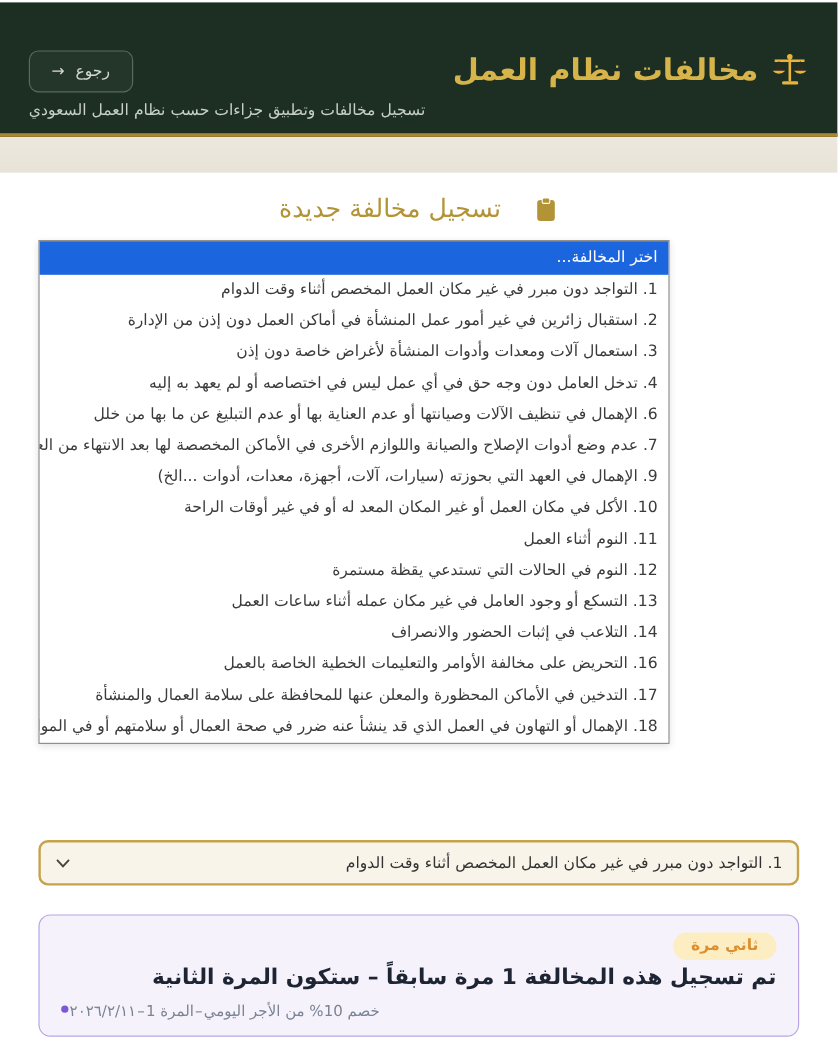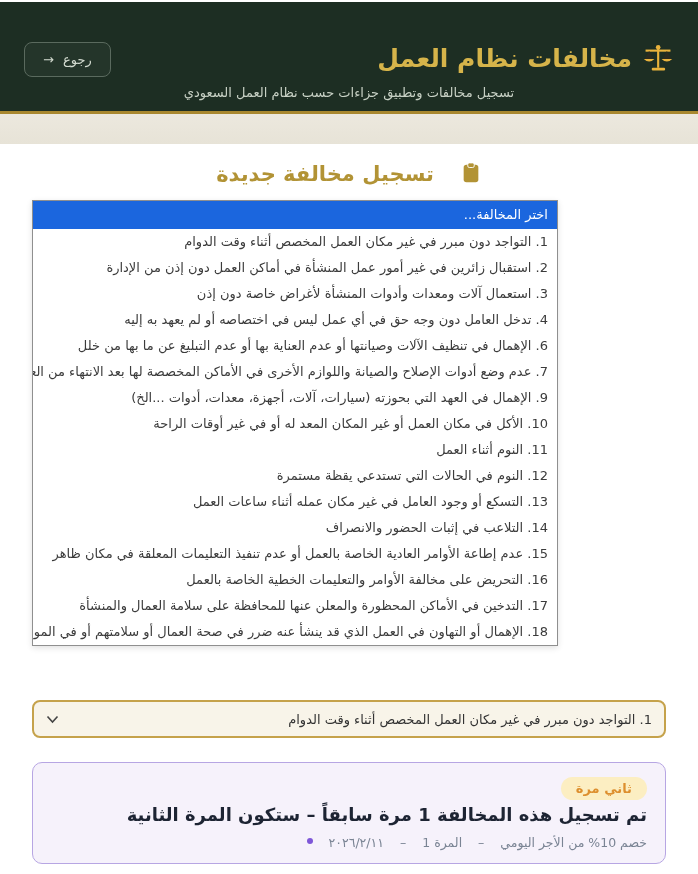--- a/index.html
+++ b/index.html
@@ -21,21 +21,21 @@
     padding-top: 24px;
   }
   .app-title {
     color: var(--gold);
     font-size: 25px; font-weight: bold;
   }
   .subtitle {
     margin-top: 11px;
     color: var(--header_sub);
     font-size: 13px;
-    text-align: center;
+    text-align: left;
   }
   .back-btn {
     position: absolute; left: 24px; top: 40px;
     display: flex; align-items: center; gap: 9px;
     direction: ltr;
     background: rgba(255,255,255,0.035);
     border: 1px solid var(--back_border);
     border-radius: 8px;
     color: var(--back_text);
     font-size: 13px;
@@ -47,24 +47,24 @@
   .band {
     height: 30px;
     background: linear-gradient(180deg, #ece8de 0%, #e7e3d7 100%);
   }
 
   
   .main { position: relative; background: #ffffff; height: 727px; }
 
   .form-heading {
     position: absolute; top: 18px; left: 0; right: 0;
-    display: flex; justify-content: center; align-items: flex-start; gap: 26px;
+    display: flex; justify-content: center; align-items: flex-end; gap: 26px;
     direction: rtl;
     color: var(--heading_gold);
-    font-size: 21px; font-weight: bold;
+    font-size: 21px; font-weight: normal;
   }
 
   
   .popup {
     position: absolute; left: 32px; top: 56px; width: 526px;
     background: #ffffff;
     border: 1px solid var(--popup_border);
     box-shadow: 0 2px 6px rgba(0,0,0,0.12);
     z-index: 5;
   }
@@ -119,21 +119,21 @@
     border-radius: 999px;
   }
   .message {
     margin-top: 4px;
     font-size: 18px; font-weight: bold;
     color: var(--message_text);
     text-align: right;
   }
   .history-line {
     direction: ltr;
-    display: flex; justify-content: flex-end; align-items: center; gap: 16px;
+    display: flex; align-items: center; gap: 1px;
     margin-top: 10px;
     font-size: 12.5px;
     color: var(--history_text);
   }
   .history-line .dot {
     width: 6px; height: 6px; border-radius: 50%;
     background: var(--dot);
     align-self: flex-start; margin-top: 3px;
   }
 </style>
@@ -187,21 +187,20 @@
       <div class="popup-row">3. استعمال آلات ومعدات وأدوات المنشأة لأغراض خاصة دون إذن</div>
       <div class="popup-row">4. تدخل العامل دون وجه حق في أي عمل ليس في اختصاصه أو لم يعهد به إليه</div>
       <div class="popup-row">6. الإهمال في تنظيف الآلات وصيانتها أو عدم العناية بها أو عدم التبليغ عن ما بها من خلل</div>
       <div class="popup-row">7. عدم وضع أدوات الإصلاح والصيانة واللوازم الأخرى في الأماكن المخصصة لها بعد الانتهاء من العمل</div>
       <div class="popup-row">9. الإهمال في العهد التي بحوزته (سيارات، آلات، أجهزة، معدات، أدوات ...الخ)</div>
       <div class="popup-row">10. الأكل في مكان العمل أو غير المكان المعد له أو في غير أوقات الراحة</div>
       <div class="popup-row">11. النوم أثناء العمل</div>
       <div class="popup-row">12. النوم في الحالات التي تستدعي يقظة مستمرة</div>
       <div class="popup-row">13. التسكع أو وجود العامل في غير مكان عمله أثناء ساعات العمل</div>
       <div class="popup-row">14. التلاعب في إثبات الحضور والانصراف</div>
-      <div class="popup-row">15. عدم إطاعة الأوامر العادية الخاصة بالعمل أو عدم تنفيذ التعليمات المعلقة في مكان ظاهر</div>
       <div class="popup-row">16. التحريض على مخالفة الأوامر والتعليمات الخطية الخاصة بالعمل</div>
       <div class="popup-row">17. التدخين في الأماكن المحظورة والمعلن عنها للمحافظة على سلامة العمال والمنشأة</div>
       <div class="popup-row">18. الإهمال أو التهاون في العمل الذي قد ينشأ عنه ضرر في صحة العمال أو سلامتهم أو في المواد أو الأدوات والأجهزة</div>
     </div>
 
   <div class="select-box">
     <span>1. التواجد دون مبرر في غير مكان العمل المخصص أثناء وقت الدوام</span>
     <span class="chevron">
       <svg width="13" height="9" viewBox="0 0 13 9">
         <polyline points="1.5,1.5 6.5,7 11.5,1.5" fill="none" stroke="#444444" stroke-width="1.6"></polyline>

